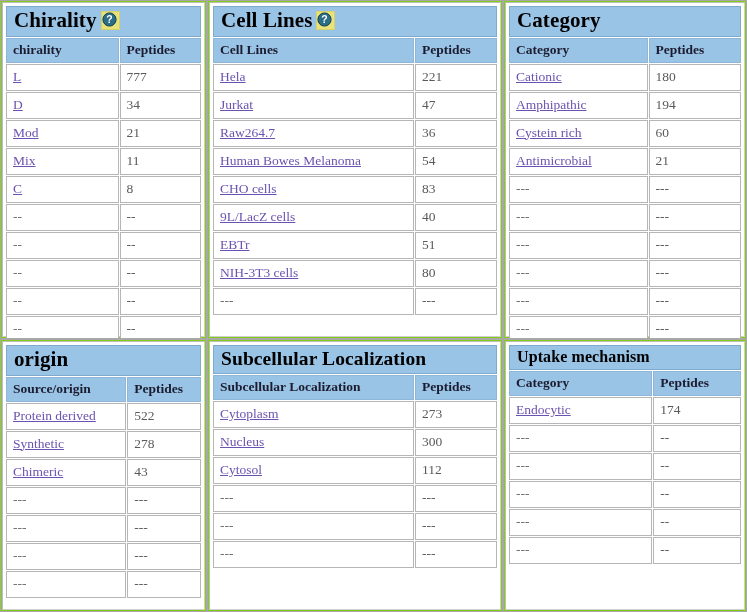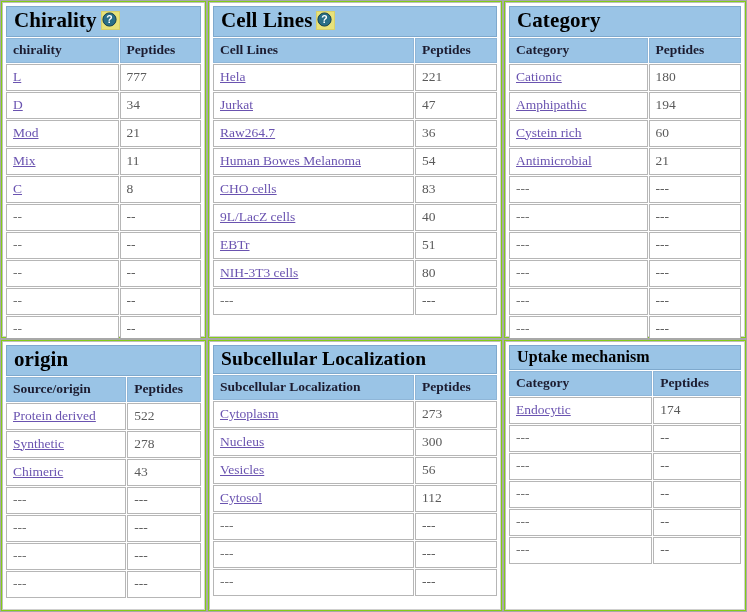--- a/index.html
+++ b/index.html
@@ -377,24 +377,20 @@
             </tr>
             <tr class="data-row">
               <td class="lbl"><a class="link" href="#">Cytoplasm</a></td>
               <td class="num">273</td>
             </tr>
             <tr class="data-row">
               <td class="lbl"><a class="link" href="#">Nucleus</a></td>
               <td class="num">300</td>
             </tr>
             <tr class="data-row">
-              <td class="lbl"><a class="link" href="#">Vesicles</a></td>
-              <td class="num">56</td>
-            </tr>
-            <tr class="data-row">
               <td class="lbl"><a class="link" href="#">Cytosol</a></td>
               <td class="num">112</td>
             </tr>
             <tr class="data-row">
               <td class="lbl"><span class="dash">---</span></td>
               <td class="num">---</td>
             </tr>
             <tr class="data-row">
               <td class="lbl"><span class="dash">---</span></td>
               <td class="num">---</td>

